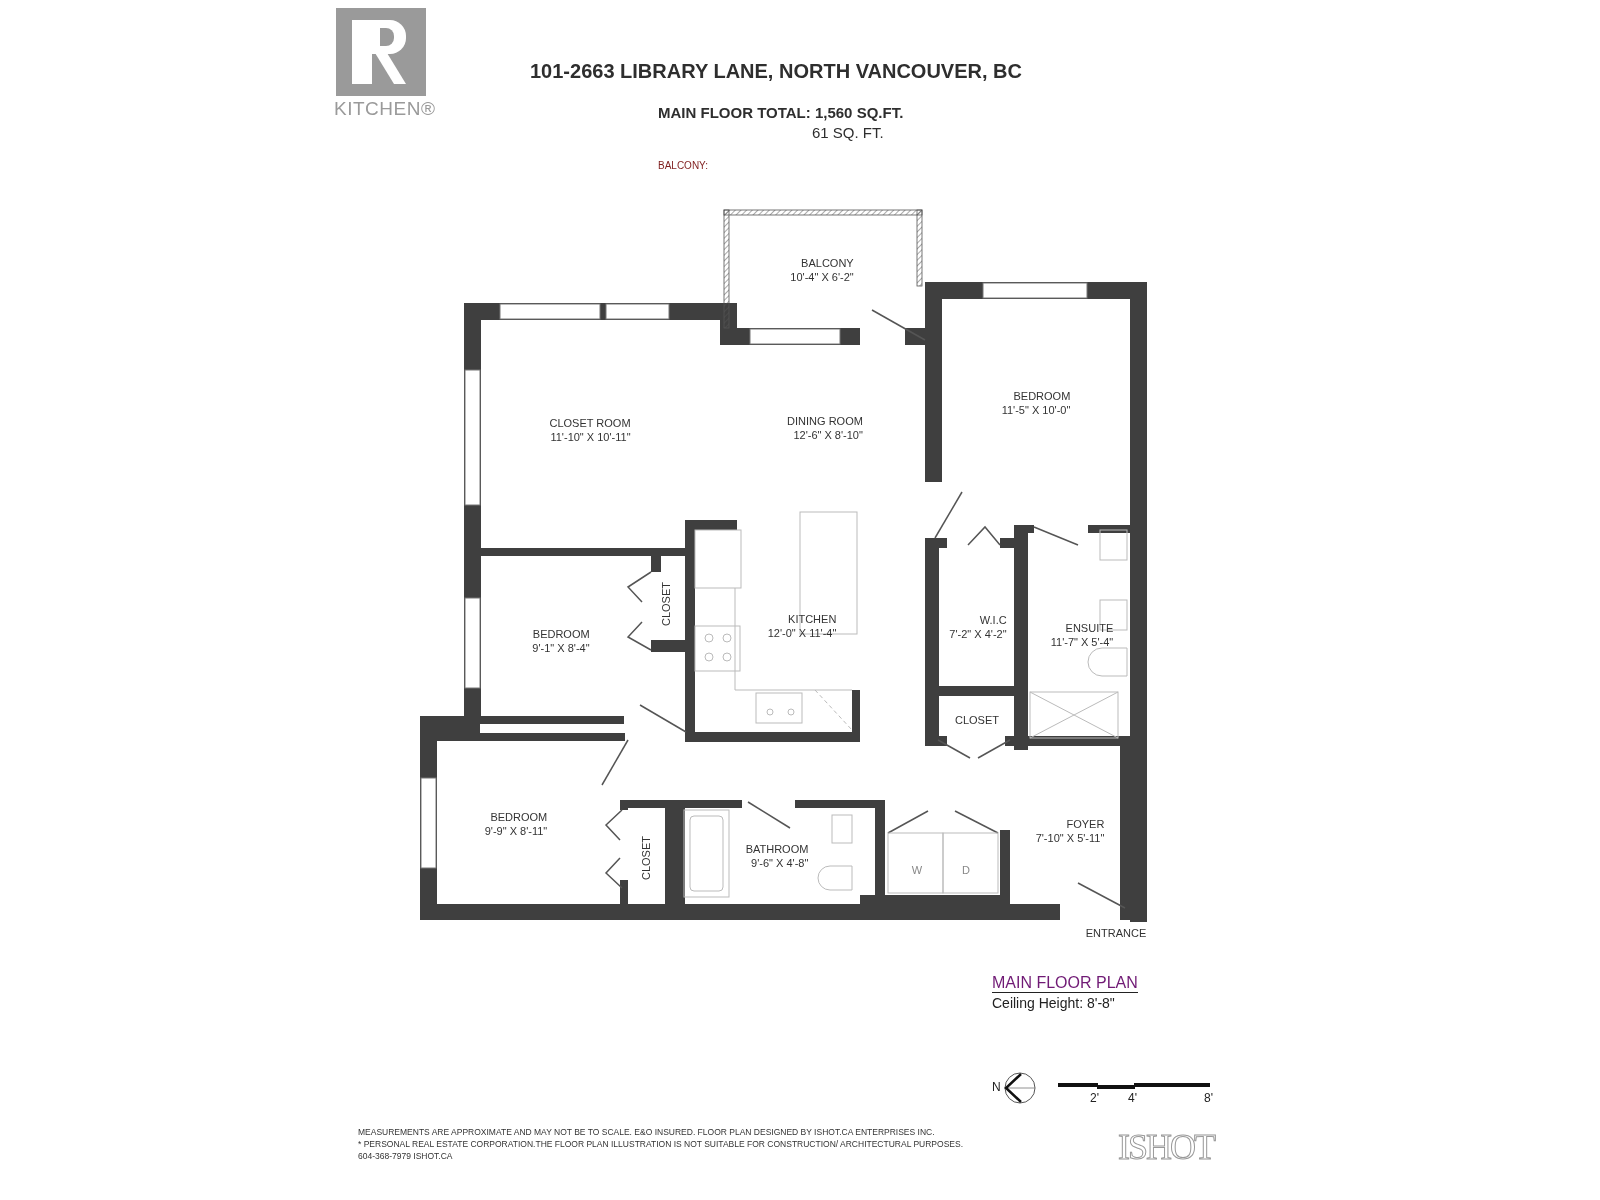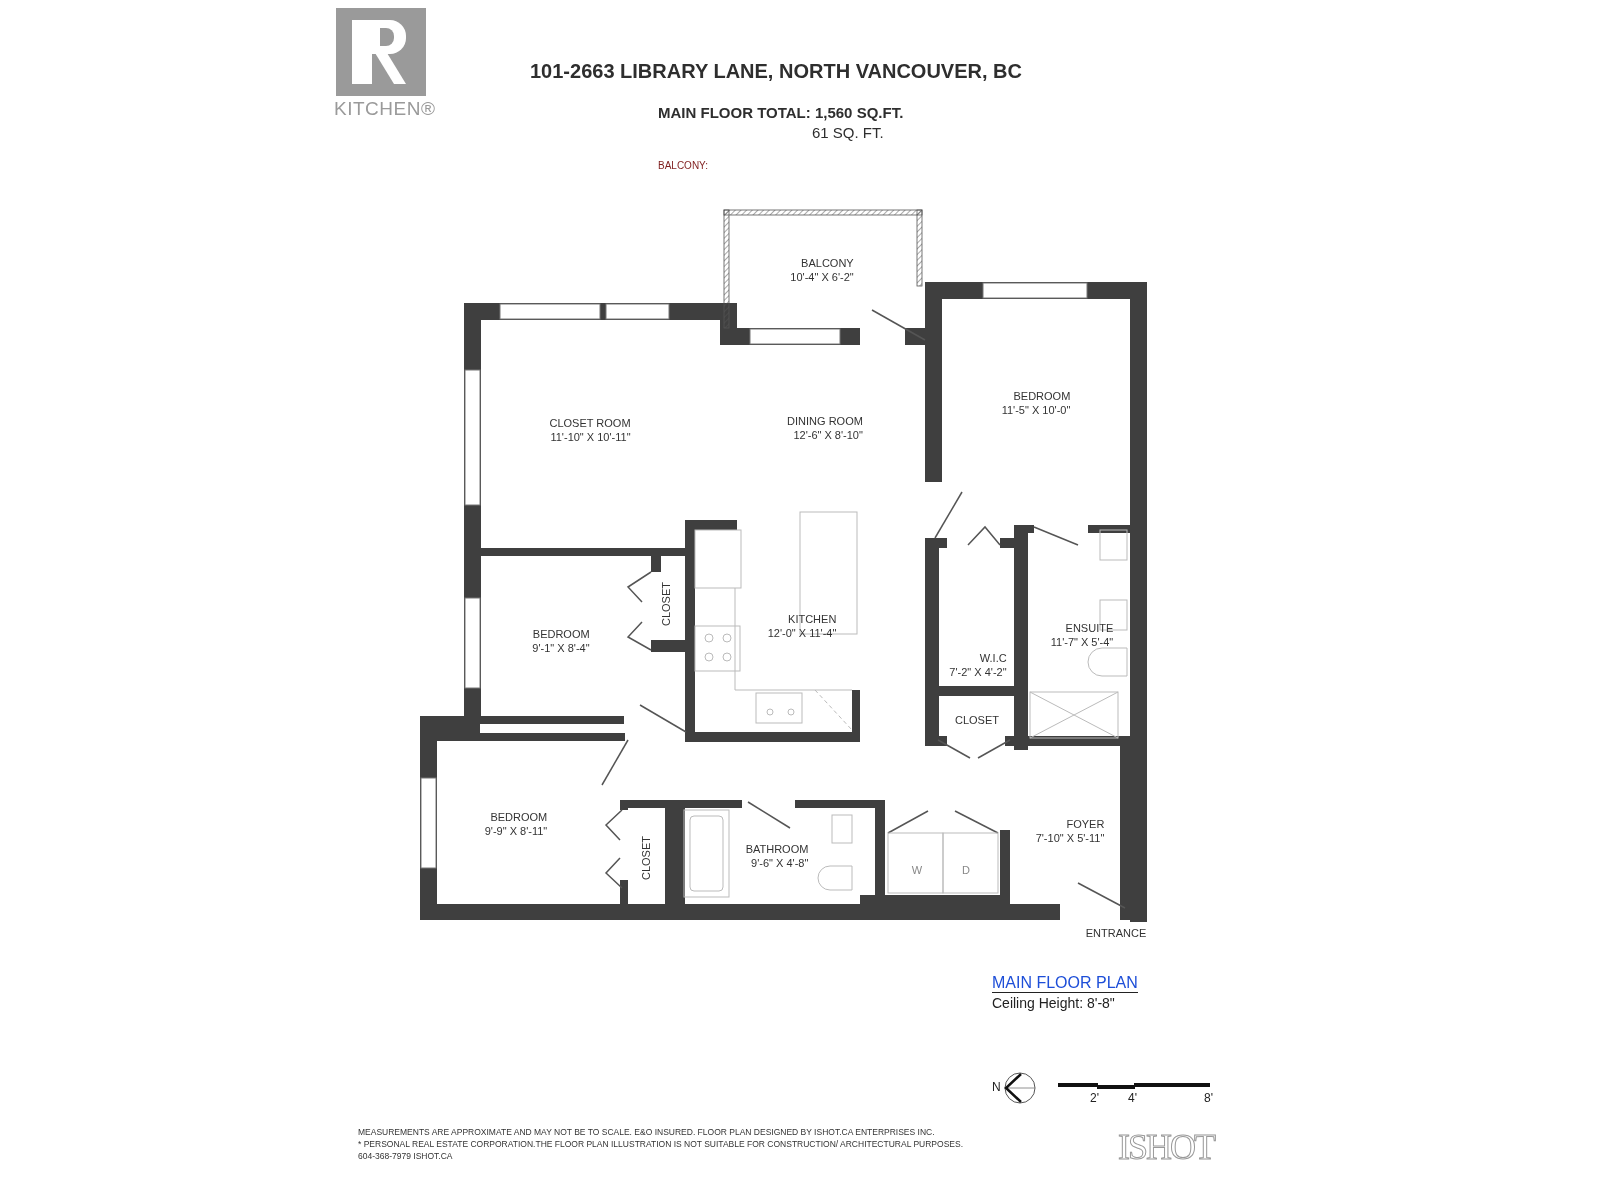--- a/index.html
+++ b/index.html
@@ -10,21 +10,21 @@
   .logo-r-bowl { left: 36px; top: 12px; width: 34px; height: 34px; background: #fff; border-radius: 0 16px 16px 0; }
   .logo-r-bowl-inner { left: 44px; top: 20px; width: 14px; height: 18px; background: #9a9a9a; border-radius: 0 8px 8px 0; }
   .logo-word { left: 334px; top: 98px; font-size: 19px; letter-spacing: 0.5px; color: #9a9a9a; }
   .title { left: 530px; top: 60px; font-size: 20px; font-weight: bold; color: #2e2e2e; }
   .sub1 { left: 658px; top: 104px; font-size: 15px; font-weight: bold; color: #2e2e2e; }
   .sub2-label { left: 658px; top: 124px; font-size: 10px; color: #7f1d1d; margin-top: 36px; }
   .sub2-val { left: 812px; top: 124px; font-size: 15px; color: #2e2e2e; }
   svg.plan { position: absolute; left: 0; top: 0; }
   .room-label { position: absolute; font-size: 11px; color: #333; text-align: right; line-height: 14px; white-space: nowrap; transform: translateX(-50%); }
   .closet-vert { position: absolute; font-size: 11px; color: #333; white-space: nowrap; transform: translate(-50%,-50%) rotate(-90deg); }
-  .plan-name { left: 992px; top: 974px; font-size: 16px; color: #1d4ed8; border-bottom: 1px solid #222; padding-bottom: 0; }
+  .plan-name { left: 992px; top: 974px; font-size: 16px; color: #701a75; border-bottom: 1px solid #222; padding-bottom: 0; }
   .ceiling { left: 992px; top: 995px; font-size: 14px; color: #222; }
   .north { left: 992px; top: 1080px; font-size: 12px; color: #222; }
   .scale-lbl { position: absolute; font-size: 12px; color: #222; }
   .disclaimer { left: 358px; top: 1126px; font-size: 8.5px; line-height: 12px; color: #333; width: 640px; }
   .ishot { left: 1118px; top: 1126px; font-family: "Liberation Serif", serif; font-size: 36px; color: #fff; -webkit-text-stroke: 1px #999; letter-spacing: -2px; }
 </style>
 </head>
 <body>
 
 <div class="abs logo-box">
@@ -200,21 +200,21 @@
   <div>11'-5" X 10'-0"</div>
 </div>
 <div class="room-label" style="left:561px;top:627px;">
   <div>BEDROOM</div>
   <div>9'-1" X 8'-4"</div>
 </div>
 <div class="room-label" style="left:802px;top:612px;">
   <div>KITCHEN</div>
   <div>12'-0" X 11'-4"</div>
 </div>
-<div class="room-label" style="left:978px;top:613px;margin-top:38px;">
+<div class="room-label" style="left:978px;top:613px;">
   <div>W.I.C</div>
   <div>7'-2" X 4'-2"</div>
 </div>
 <div class="room-label" style="left:1082px;top:621px;">
   <div>ENSUITE</div>
   <div>11'-7" X 5'-4"</div>
 </div>
 <div class="room-label" style="left:516px;top:810px;">
   <div>BEDROOM</div>
   <div>9'-9" X 8'-11"</div>

